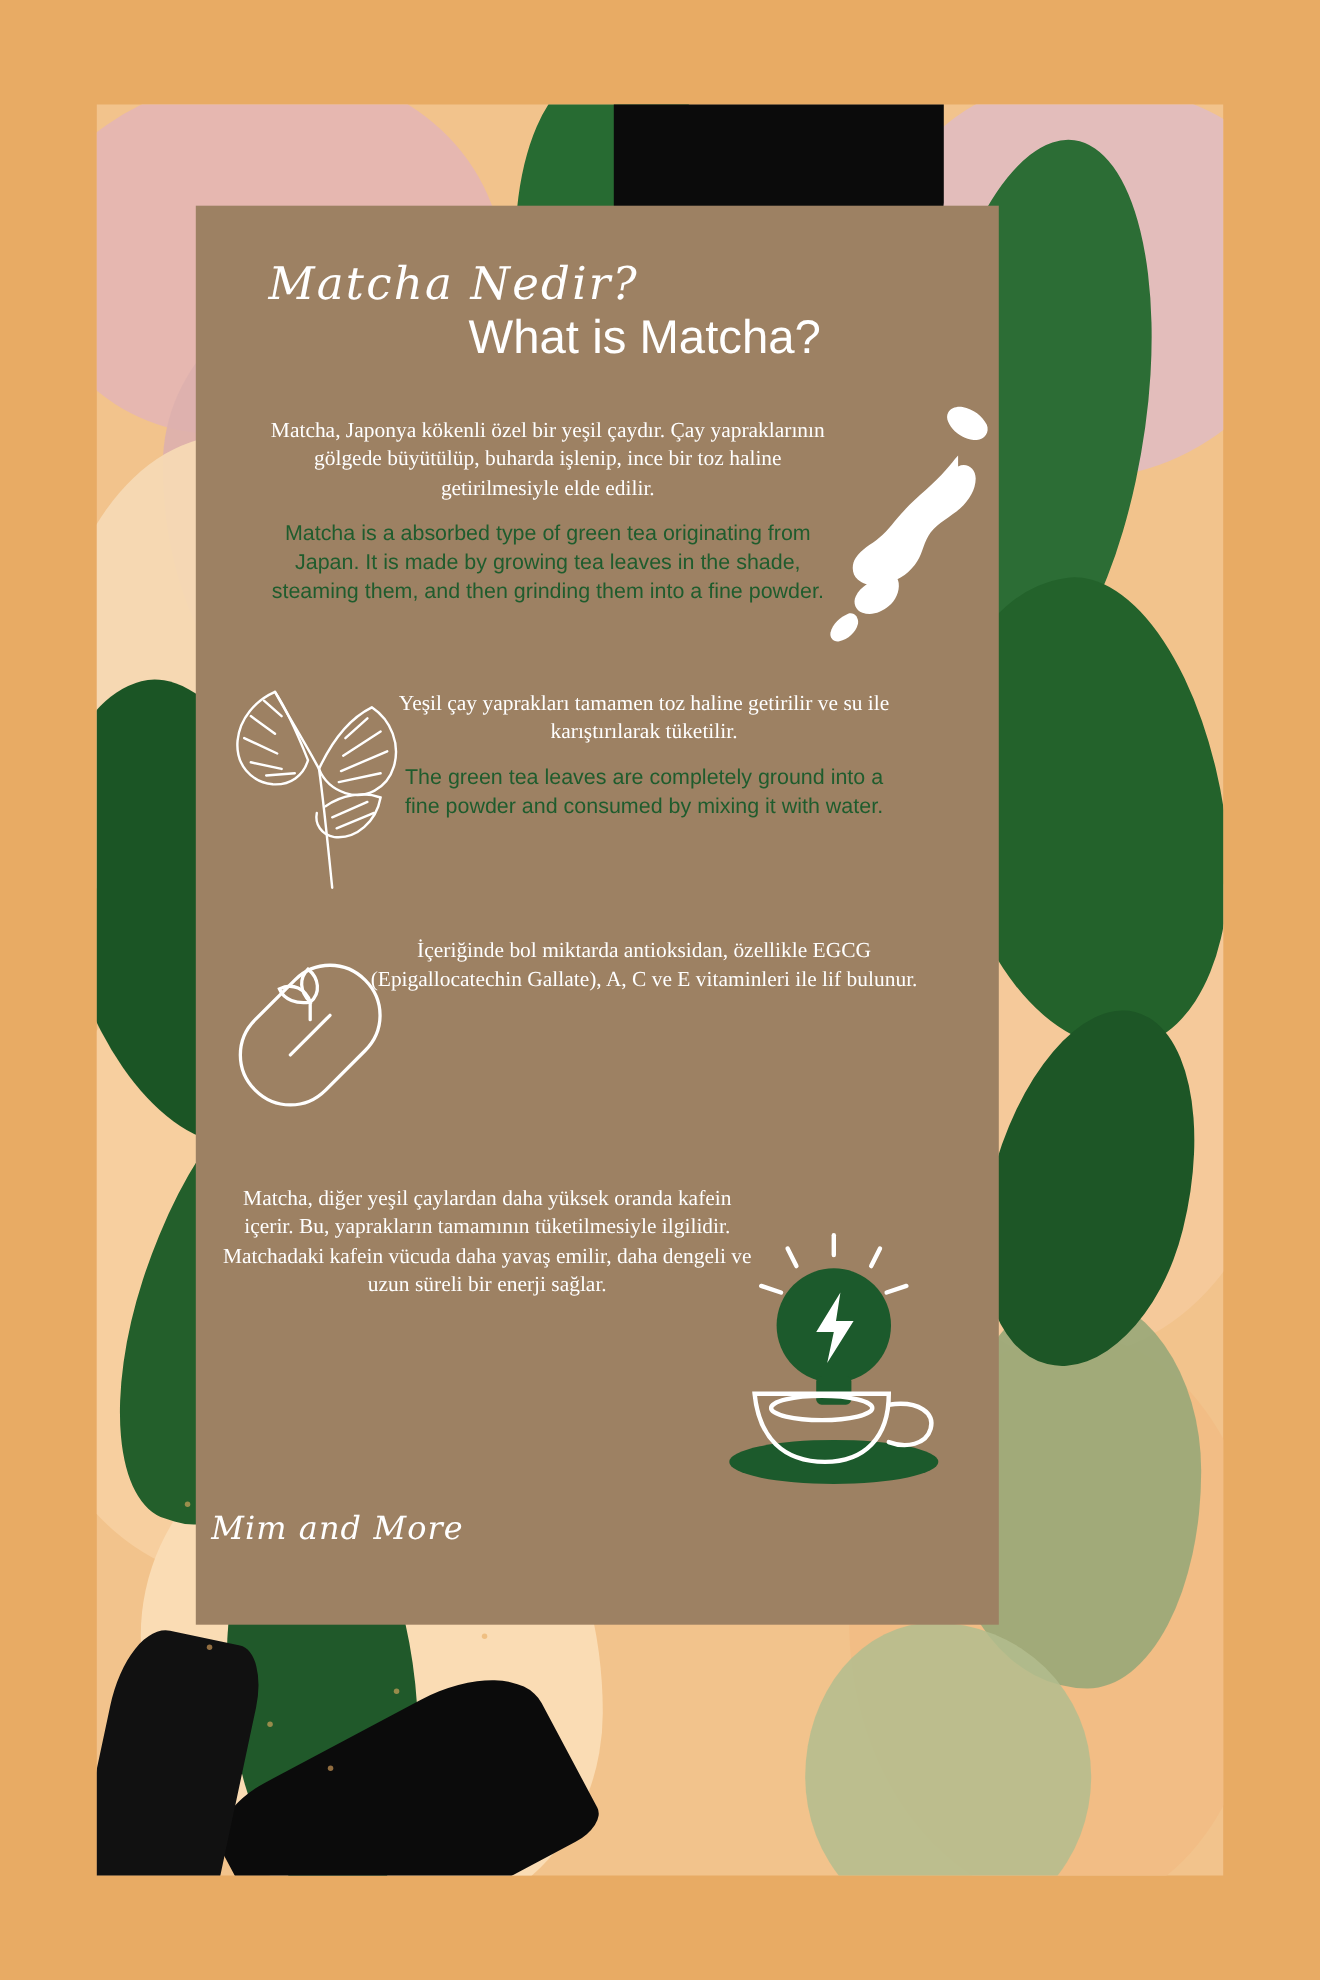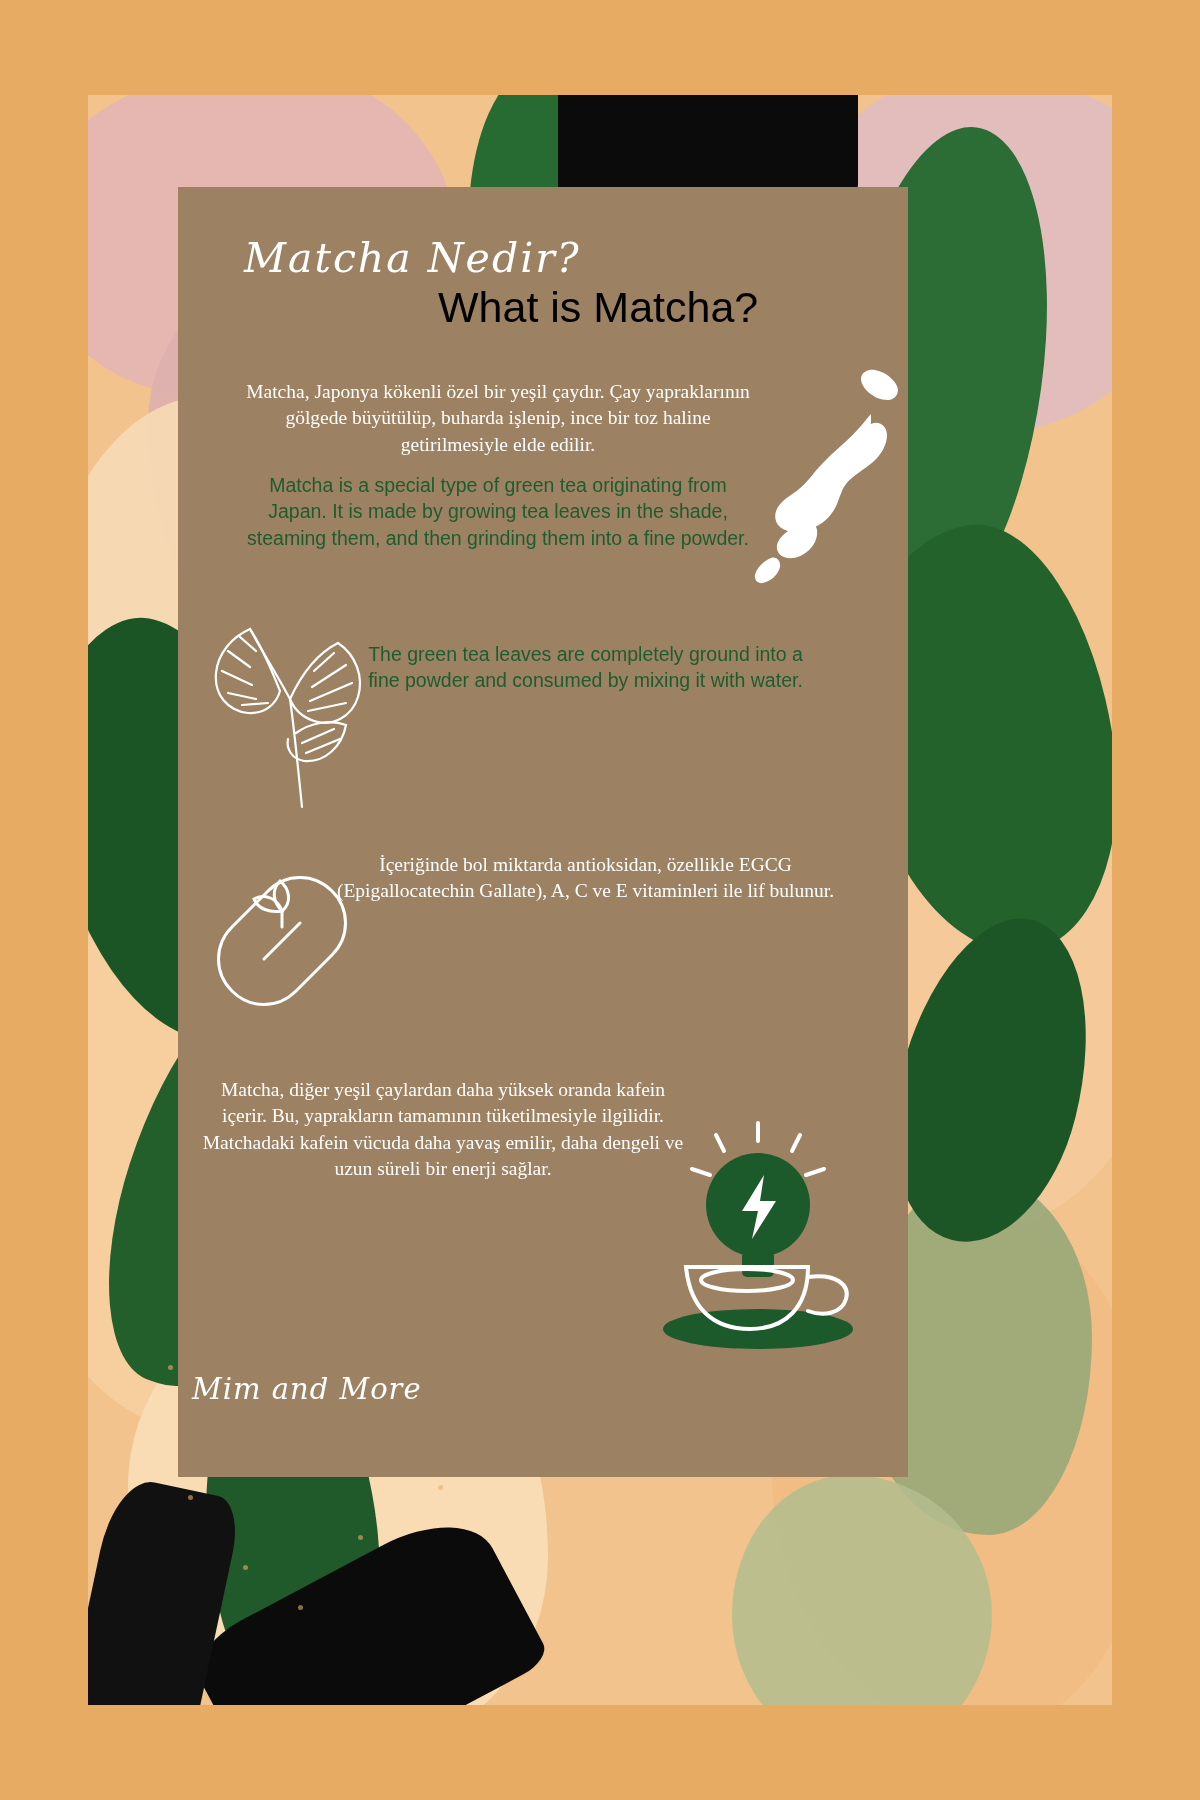--- a/index.html
+++ b/index.html
@@ -221,25 +221,25 @@
     font-family: "DejaVu Serif", serif;
     font-style: italic;
     font-size: 41px;
     color: #ffffff;
     letter-spacing: 2px;
     font-weight: 400;
     white-space: nowrap;
   }
   .title-en {
     position: absolute;
-    left: 260px;
+    left: 248px;
     top: 96px;
     font-family: "Liberation Sans", sans-serif;
     font-size: 43px;
-    color: #000000;
+    color: #ffffff;
     white-space: nowrap;
   }
 
   .block {
     position: absolute;
     width: 540px;
   }
 
   .tr-text {
     color: #ffffff;
@@ -368,37 +368,38 @@
 
     <svg class="blob" style="left:565px; top:175px; width:180px; height:250px;" viewBox="0 0 180 250">
       <path fill="#ffffff" d="M132 8 c10 2 18 8 22 16 c3 7 -2 14 -9 14 c-8 0 -14 -3 -20 -8 c-5 -5 -9 -12 -6 -17 c2 -4 8 -6 13 -5z"></path>
       <path fill="#ffffff" d="M128 62 c8 -4 16 2 16 11 c0 10 -6 20 -14 27 c-9 8 -20 13 -27 22 c-6 8 -7 18 -12 26 c-6 10 -16 17 -27 20 c-9 3 -20 3 -27 -3 c-6 -5 -6 -14 -2 -20 c5 -8 14 -12 21 -18 c9 -7 15 -17 23 -25 c12 -13 27 -24 38 -37 c4 -4 7 -9 11 -13z"></path>
       <path fill="#ffffff" d="M60 160 c6 -3 13 1 14 8 c1 8 -3 16 -9 21 c-7 6 -16 9 -24 6 c-6 -2 -9 -9 -6 -15 c4 -9 15 -14 25 -20z"></path>
       <path fill="#ffffff" d="M28 196 c5 -2 10 3 9 9 c-2 8 -9 14 -17 16 c-5 1 -9 -3 -8 -8 c2 -8 9 -14 16 -17z"></path>
     </svg>
 
     <div class="block block-1">
       <div class="tr-text">Matcha, Japonya kökenli özel bir yeşil çaydır. Çay yapraklarının gölgede büyütülüp, buharda işlenip, ince bir toz haline getirilmesiyle elde edilir.</div>
-      <div class="en-text">Matcha is a special type of green tea originating from Japan. It is made by growing tea leaves in the shade, steaming them, and then grinding them into a fine powder.</div>
+      <div class="en-text">Matcha is a absorbed type of green tea originating from Japan. It is made by growing tea leaves in the shade, steaming them, and then grinding them into a fine powder.</div>
     </div>
 
     <svg class="leaf-icon" viewBox="0 0 175 210">
       <g fill="none" stroke="#ffffff" stroke-width="2.2" stroke-linecap="round">
         <path d="M96 200 C92 160 88 120 84 92"></path>
         <path d="M84 92 C70 66 56 44 44 22"></path>
         <path d="M44 22 C26 30 12 46 10 66 C8 88 22 104 42 106 C58 107 70 98 74 84 C66 64 56 40 44 22z"></path>
         <path d="M22 44 L44 60 M16 64 L46 78 M22 86 L50 92 M36 98 L62 96 M34 30 L50 44"></path>
         <path d="M84 92 C96 66 112 46 132 36 C150 48 158 70 152 90 C146 110 126 120 108 114 C96 110 88 102 84 92z"></path>
         <path d="M128 46 L108 64 M140 58 L106 80 M146 76 L104 94 M140 96 L102 104"></path>
         <path d="M90 126 C104 116 124 112 140 118 C136 140 118 156 98 154 C86 152 80 142 82 132"></path>
         <path d="M128 122 L96 136 M134 132 L100 146"></path>
       </g>
     </svg>
 
     <div class="block block-2">
+      <div class="tr-text">Yeşil çay yaprakları tamamen toz haline getirilir ve su ile karıştırılarak tüketilir.</div>
       <div class="en-text">The green tea leaves are completely ground into a fine powder and consumed by mixing it with water.</div>
     </div>
 
     <svg class="capsule-icon" viewBox="0 0 160 160">
       <g fill="none" stroke="#ffffff" stroke-width="3" stroke-linecap="round">
         <path d="M24 60 C6 78 6 106 24 124 C42 142 70 142 88 124 L124 88 C142 70 142 42 124 24 C106 6 78 6 60 24 Z"></path>
         <path d="M56 92 L92 56"></path>
         <path d="M74 44 C64 34 64 22 72 14 C82 22 84 36 74 44z"></path>
         <path d="M74 44 C62 46 50 42 46 32 C58 26 70 32 74 44z"></path>
         <path d="M74 44 L74 60"></path>

